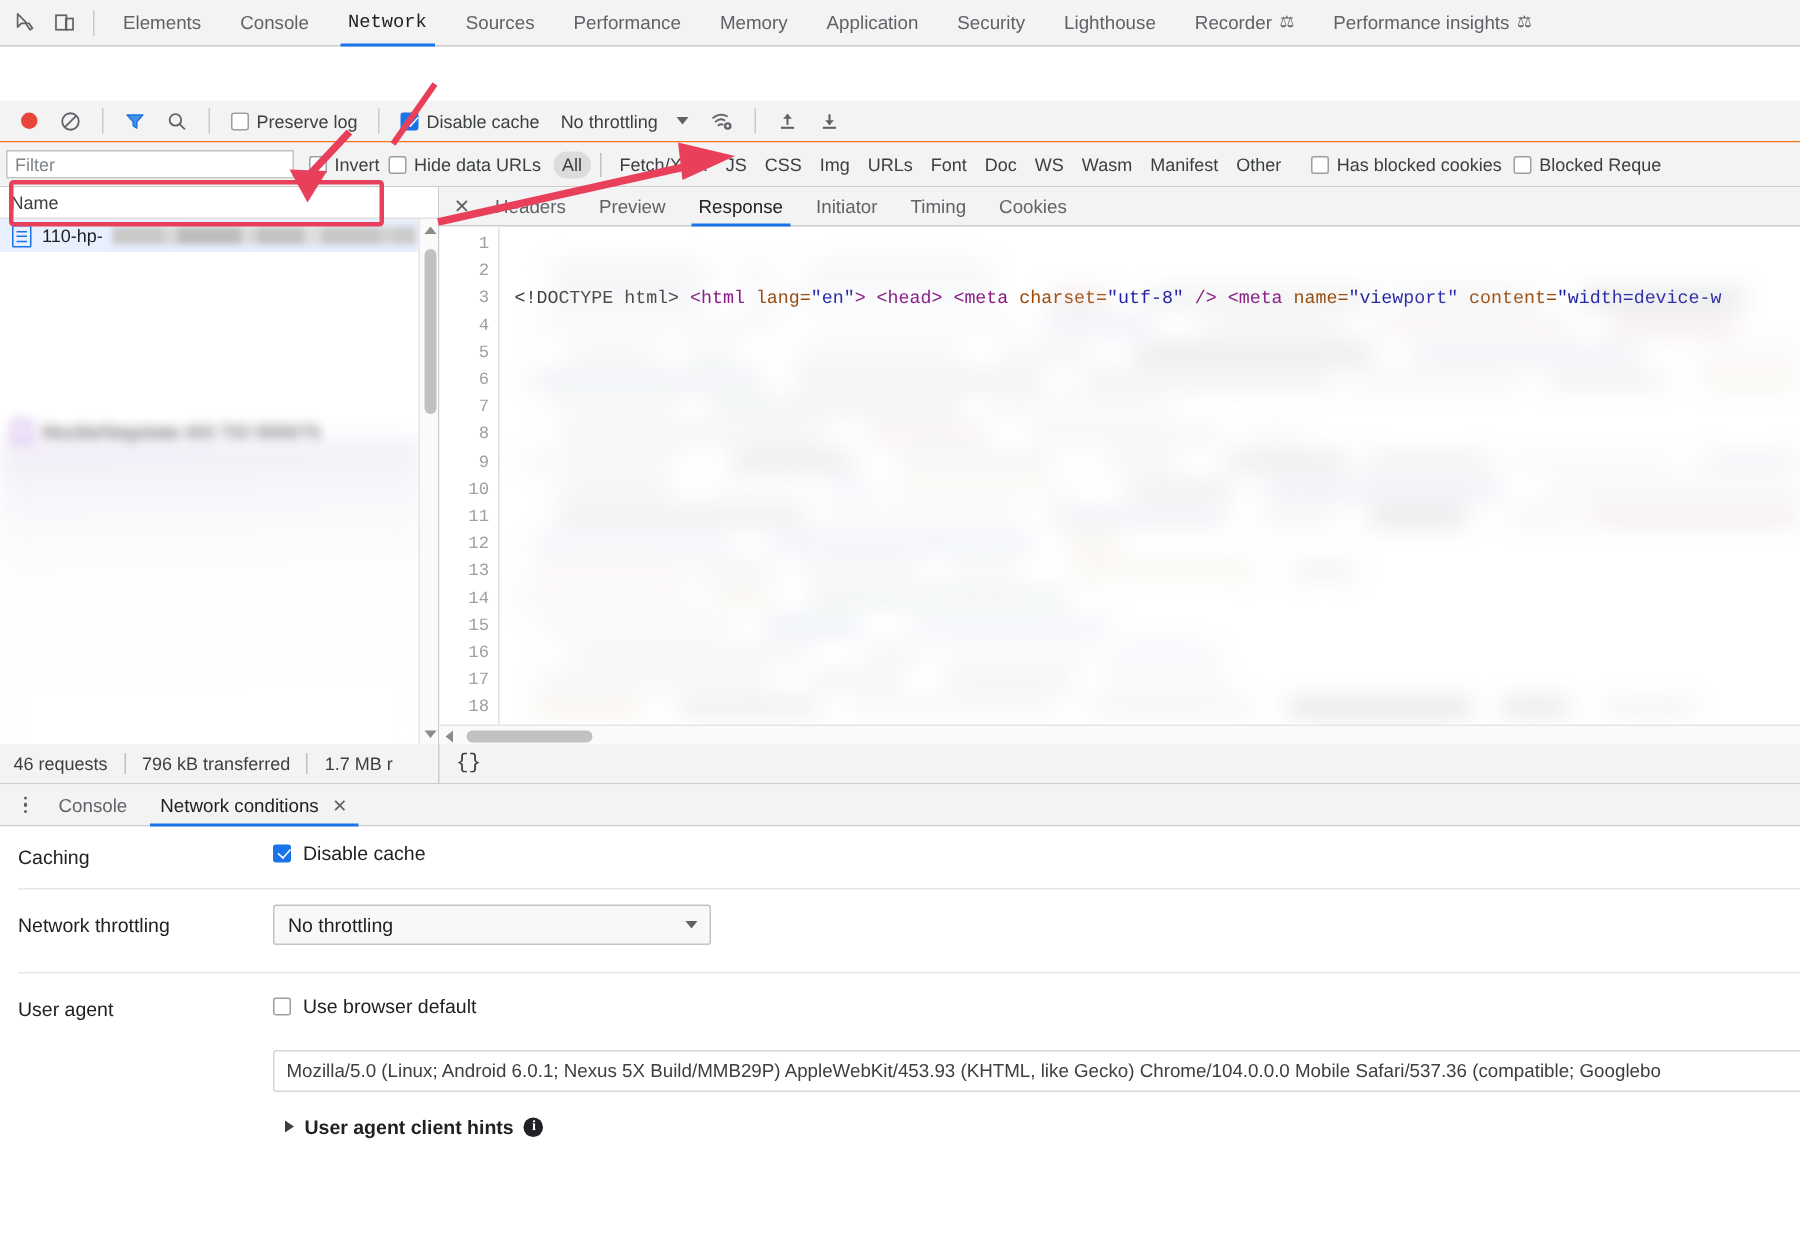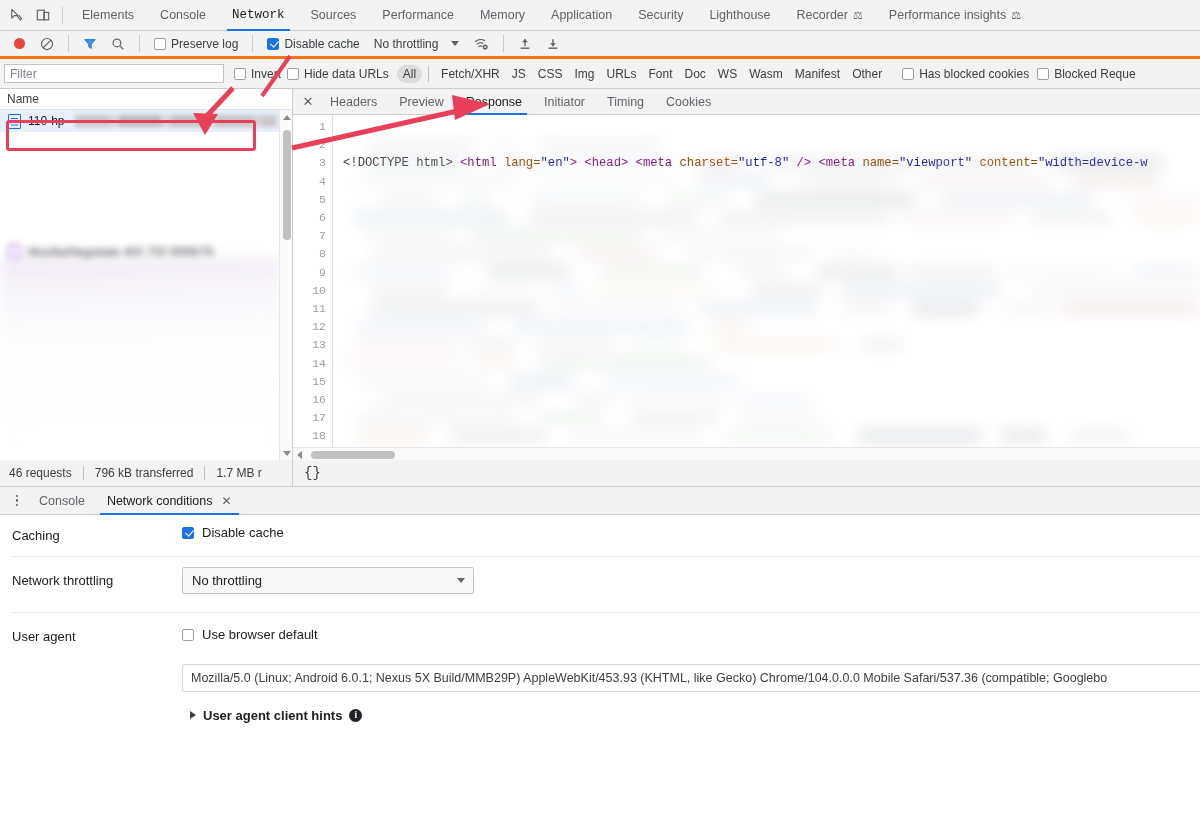--- a/index.html
+++ b/index.html
@@ -44,23 +44,24 @@
     content: ""; position: absolute; left: 8px; right: 8px; bottom: 0;
     height: 2px; background: #1a73e8;
   }
   .flask { font-size: 11px; color: #5f6368; line-height: 1; }
 
   
   .ctrlbar {
     display: flex; align-items: center;
     height: 28px;
     background: #f3f3f3;
-    border-bottom: 3px solid #f97316;
+    border-bottom: 1px solid #f97316;
     padding-left: 6px;
     gap: 2px;
+    margin-top: 36px;
   }
   .rec-dot { width: 11px; height: 11px; border-radius: 50%; background: #e8453c; }
   .ctrl-lbl { font-size: 12px; color: #3c4043; white-space: nowrap; }
   .cbox {
     width: 12px; height: 12px; border: 1px solid #9aa0a6;
     border-radius: 2px; background: #fff; display: inline-block;
     position: relative; flex: none;
   }
   .cbox.checked { background: #1a73e8; border-color: #1a73e8; }
   .cbox.checked::after {
@@ -77,21 +78,21 @@
   
   .filterbar {
     display: flex; align-items: center;
     height: 30px;
     background: #f3f3f3;
     border-bottom: 1px solid #cdcdcd;
     padding-left: 4px;
     gap: 0px;
   }
   .filter-input {
-    width: 220px; height: 19px;
+    width: 192px; height: 19px;
     border: 1px solid #c4c4c4; background: #fff;
     font-family: "Liberation Sans", sans-serif; font-size: 12px;
     padding: 0 5px; color: #3c4043; outline: none;
     margin-right: 10px;
   }
   .filter-input::placeholder { color: #80868b; }
   .ftype {
     font-size: 12px; color: #3c4043; padding: 2px 6px;
     border-radius: 9px; cursor: pointer; white-space: nowrap;
   }

